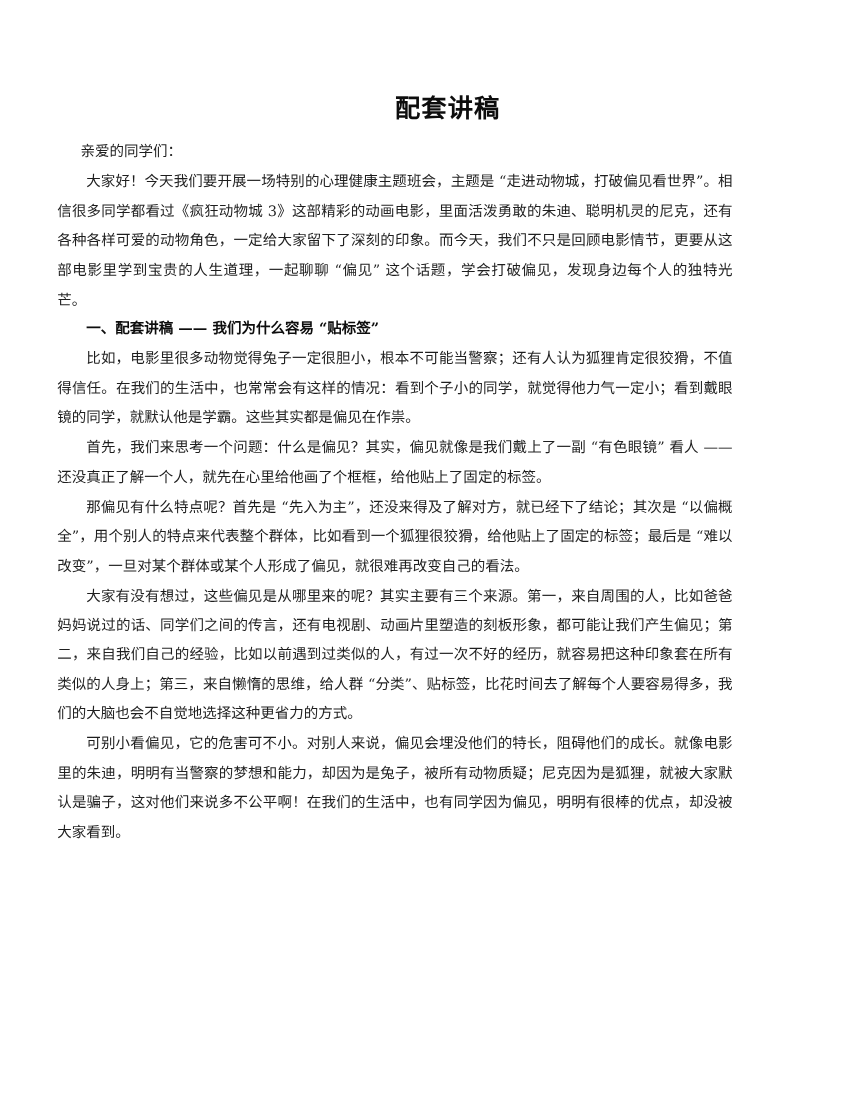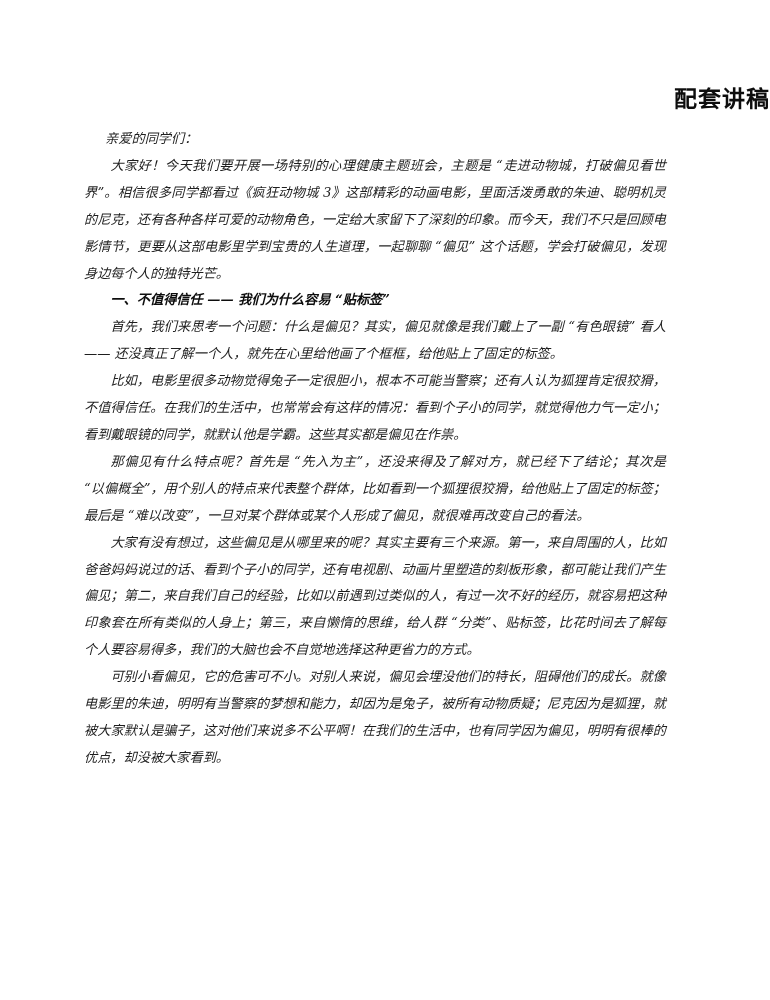--- a/index.html
+++ b/index.html
@@ -16,38 +16,37 @@
     color: #1a1a1a;
   }
   .page {
     position: relative;
     width: 770px;
     height: 1000px;
     background: #ffffff;
     box-sizing: border-box;
   }
   .doc-title {
-    text-align: right;
+    text-align: center;
     font-size: 23px;
     font-weight: 700;
     letter-spacing: 1px;
     margin: 0;
     padding-top: 84px;
     padding-bottom: 0;
     line-height: 30px;
     color: #0d0d0d;
     font-family: "DejaVu Serif", "Liberation Serif", serif;
     padding-left: 44px;
   }
   .body-block {
-    padding-left: 84px;
+    padding-left: 52px;
     padding-right: 104px;
     padding-top: 12px;
     box-sizing: border-box;
-    font-style: italic;
   }
   p.para {
     margin: 0;
     font-size: 13.2px;
     line-height: 26.9px;
     text-align: justify;
     text-justify: inter-ideograph;
     text-indent: 2em;
     color: #1e1e1e;
     word-break: break-all;
@@ -73,26 +72,26 @@
 <div class="page">
 
   <h1 class="doc-title">配套讲稿</h1>
 
   <div class="body-block">
 
     <p class="para salutation">亲爱的同学们：</p>
 
     <p class="para">大家好！今天我们要开展一场特别的心理健康主题班会，主题是 “走进动物城，打破偏见看世界”。相信很多同学都看过《疯狂动物城 3》这部精彩的动画电影，里面活泼勇敢的朱迪、聪明机灵的尼克，还有各种各样可爱的动物角色，一定给大家留下了深刻的印象。而今天，我们不只是回顾电影情节，更要从这部电影里学到宝贵的人生道理，一起聊聊 “偏见” 这个话题，学会打破偏见，发现身边每个人的独特光芒。</p>
 
-    <p class="heading">一、不值得信任 —— 我们为什么容易 “贴标签”</p>
+    <p class="heading">一、配套讲稿 —— 我们为什么容易 “贴标签”</p>
+
+    <p class="para">比如，电影里很多动物觉得兔子一定很胆小，根本不可能当警察；还有人认为狐狸肯定很狡猾，不值得信任。在我们的生活中，也常常会有这样的情况：看到个子小的同学，就觉得他力气一定小；看到戴眼镜的同学，就默认他是学霸。这些其实都是偏见在作祟。</p>
 
     <p class="para">首先，我们来思考一个问题：什么是偏见？其实，偏见就像是我们戴上了一副 “有色眼镜” 看人 —— 还没真正了解一个人，就先在心里给他画了个框框，给他贴上了固定的标签。</p>
 
-    <p class="para">比如，电影里很多动物觉得兔子一定很胆小，根本不可能当警察；还有人认为狐狸肯定很狡猾，不值得信任。在我们的生活中，也常常会有这样的情况：看到个子小的同学，就觉得他力气一定小；看到戴眼镜的同学，就默认他是学霸。这些其实都是偏见在作祟。</p>
-
     <p class="para">那偏见有什么特点呢？首先是 “先入为主”，还没来得及了解对方，就已经下了结论；其次是 “以偏概全”，用个别人的特点来代表整个群体，比如看到一个狐狸很狡猾，给他贴上了固定的标签；最后是 “难以改变”，一旦对某个群体或某个人形成了偏见，就很难再改变自己的看法。</p>
 
-    <p class="para">大家有没有想过，这些偏见是从哪里来的呢？其实主要有三个来源。第一，来自周围的人，比如爸爸妈妈说过的话、看到个子小的同学，还有电视剧、动画片里塑造的刻板形象，都可能让我们产生偏见；第二，来自我们自己的经验，比如以前遇到过类似的人，有过一次不好的经历，就容易把这种印象套在所有类似的人身上；第三，来自懒惰的思维，给人群 “分类”、贴标签，比花时间去了解每个人要容易得多，我们的大脑也会不自觉地选择这种更省力的方式。</p>
+    <p class="para">大家有没有想过，这些偏见是从哪里来的呢？其实主要有三个来源。第一，来自周围的人，比如爸爸妈妈说过的话、同学们之间的传言，还有电视剧、动画片里塑造的刻板形象，都可能让我们产生偏见；第二，来自我们自己的经验，比如以前遇到过类似的人，有过一次不好的经历，就容易把这种印象套在所有类似的人身上；第三，来自懒惰的思维，给人群 “分类”、贴标签，比花时间去了解每个人要容易得多，我们的大脑也会不自觉地选择这种更省力的方式。</p>
 
     <p class="para">可别小看偏见，它的危害可不小。对别人来说，偏见会埋没他们的特长，阻碍他们的成长。就像电影里的朱迪，明明有当警察的梦想和能力，却因为是兔子，被所有动物质疑；尼克因为是狐狸，就被大家默认是骗子，这对他们来说多不公平啊！在我们的生活中，也有同学因为偏见，明明有很棒的优点，却没被大家看到。</p>
 
   </div>
 </div>
 
 </body></html>

